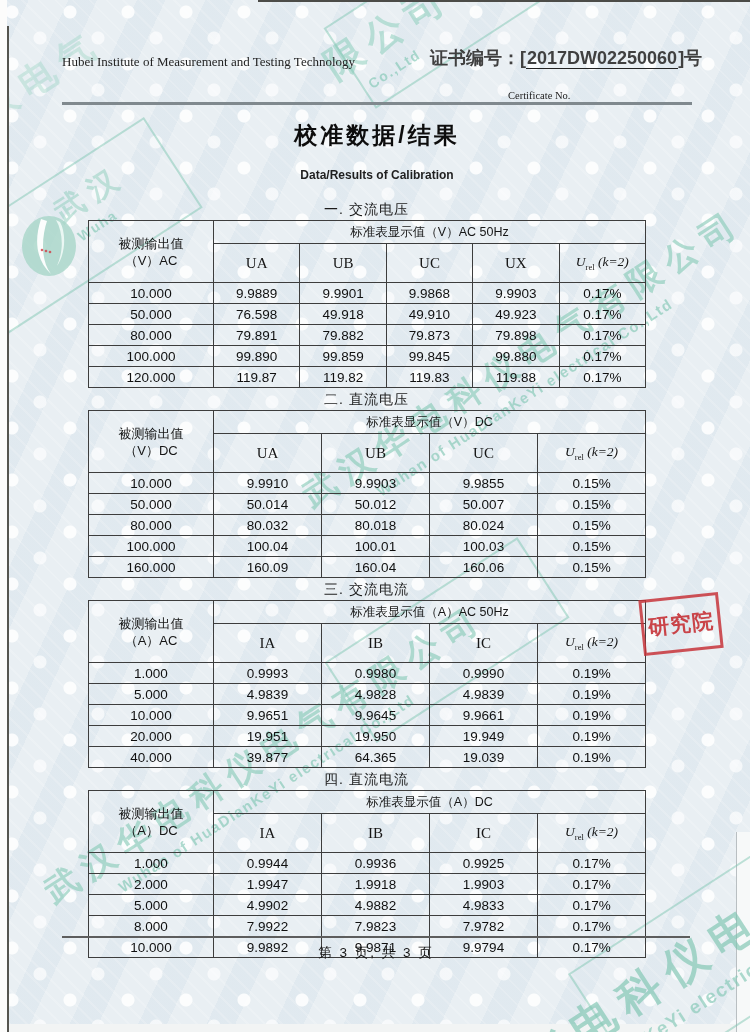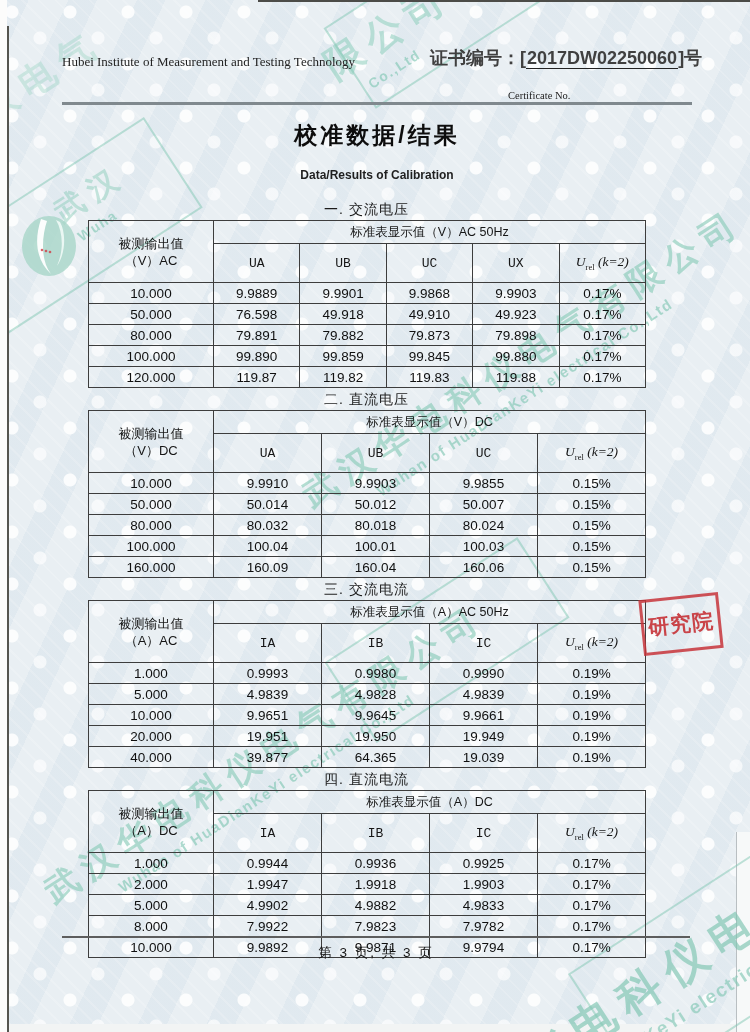--- a/index.html
+++ b/index.html
@@ -60,21 +60,21 @@
 
   
   .tables{position:absolute;left:88px;top:198px;width:557px;z-index:2;}
   .section-title{height:22px;line-height:22px;font-size:14px;color:#1b1b1b;letter-spacing:1px;text-align:center;}
   table.data-table{border-collapse:collapse;table-layout:fixed;width:557px;}
   table.data-table th,table.data-table td{border:1px solid #3d3d3d;padding:0;text-align:center;vertical-align:middle;font-weight:400;background:transparent;}
   table.data-table{border:1.5px solid #333;}
   .span-head{height:22px;font-size:12.5px;color:#161616;}
   .row-head{font-size:13px;color:#161616;}
   .row-head div{line-height:17px;}
-  .col-letter{height:38px;font-family:Liberation Mono, monospace;font-size:13px;}
+  .col-letter{height:38px;font-family:Liberation Serif, serif;font-size:15px;}
   .u-head{font-family:"Liberation Serif",serif;font-style:italic;font-size:13.5px;}
   .u-head sub{font-size:8.5px;font-style:normal;margin-top:24px;}
   tbody td{height:20px;font-size:13.5px;color:#101010;}
 
   
   .footer-rule{position:absolute;left:62px;top:936px;width:628px;height:2px;background:#5d5d5d;z-index:2;}
   .page-footer{position:absolute;left:62px;top:944px;width:628px;text-align:center;font-size:13.5px;letter-spacing:2px;color:#161616;z-index:2;}
 
   
   .stamp{position:absolute;left:641px;top:596px;width:74px;height:50px;border:3px solid rgba(199,52,58,.85);

